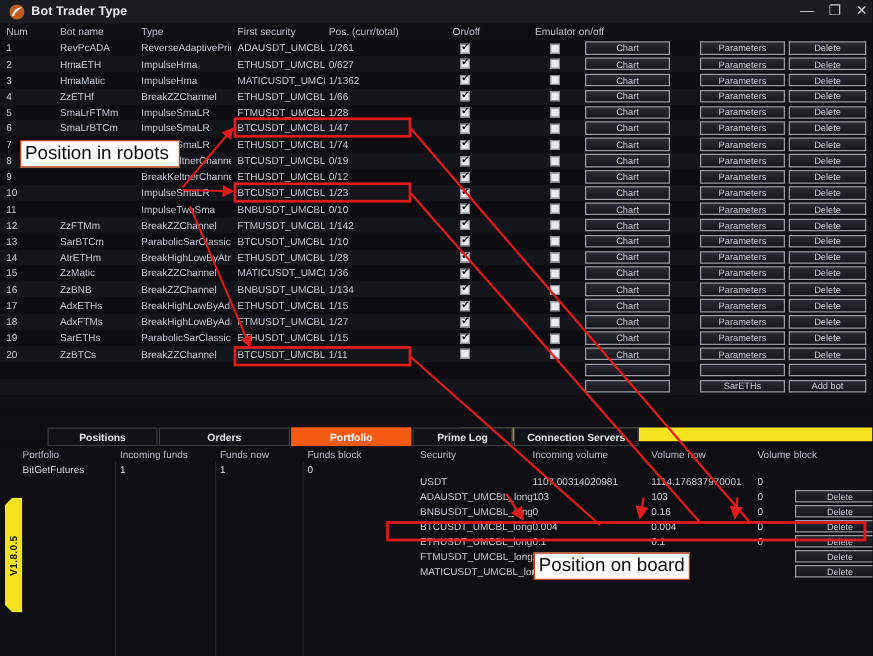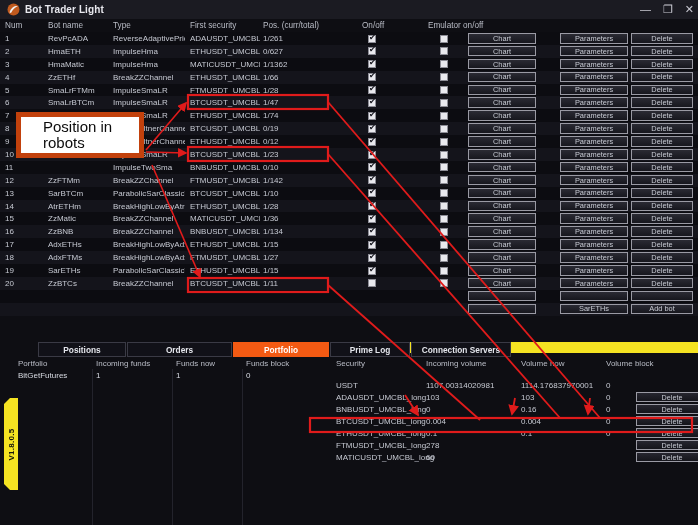--- a/index.html
+++ b/index.html
@@ -138,22 +138,22 @@
   }
   .version-text {
     transform: rotate(-90deg);
     font-size: 8px; font-weight: bold; color: #15150c;
     white-space: nowrap; letter-spacing: .3px;
   }
 
   
   .anno-box {
     position: absolute; background: #ffffff; color: #0b0b0b;
-    border: 5px solid #c2410c; font-size: 15px;
-    padding: 2px 22px; line-height: 1.08; font-weight: normal;
+    border: 1px solid #c2410c; font-size: 15px;
+    padding: 2px 3px; line-height: 1.08; font-weight: normal;
   }
   #anno-robots { left: 16px; top: 112px; width: 128px; }
   #anno-board  { left: 427px; top: 442px; }
 
   svg.overlay {
     position: absolute; left: 0; top: 0; width: 698px; height: 525px;
     pointer-events: none;
   }
 </style>
 </head>
@@ -161,21 +161,21 @@
 
 <div id="app">
 
   <div class="titlebar">
     <div class="logo">
       <svg width="15" height="13" viewBox="0 0 15 13">
         <circle cx="7.5" cy="6.5" r="6" fill="#c05a1e"></circle>
         <path d="M3.5 9.5 C5 4 9 2.5 12 3 C9 4.5 6.5 6.5 5 10 Z" fill="#f0f0f0"></path>
       </svg>
     </div>
-    <div class="title-text">Bot Trader Light</div>
+    <div class="title-text">Bot Trader Type</div>
     <div class="win-btns">
       <span class="win-btn">—</span>
       <span class="win-btn">❐</span>
       <span class="win-btn">✕</span>
     </div>
   </div>
 
   <div class="bots-panel">
     <div class="grid-header" id="grid-header">
         <span class="c-num">Num</span>
@@ -558,14 +558,15 @@
     <line x1="146" y1="150" x2="186" y2="103" stroke="#e01b1b" stroke-width="1.6" marker-end="url(#ah)"></line>
     <line x1="146" y1="152" x2="186" y2="153" stroke="#e01b1b" stroke-width="1.6" marker-end="url(#ah)"></line>
     <line x1="152" y1="165" x2="200" y2="277" stroke="#e01b1b" stroke-width="1.6" marker-end="url(#ah)"></line>
 
     <line x1="405" y1="395" x2="418" y2="415" stroke="#e01b1b" stroke-width="1.8" marker-end="url(#ah)"></line>
     <line x1="515" y1="398" x2="512" y2="414" stroke="#e01b1b" stroke-width="1.8" marker-end="url(#ah)"></line>
     <line x1="590" y1="398" x2="588" y2="414" stroke="#e01b1b" stroke-width="1.8" marker-end="url(#ah)"></line>
   </svg>
 
   <div class="anno-box" id="anno-robots">Position in robots</div>
+  <div class="anno-box" id="anno-board">Position on board</div>
 
 </div>
 
 </body></html>

